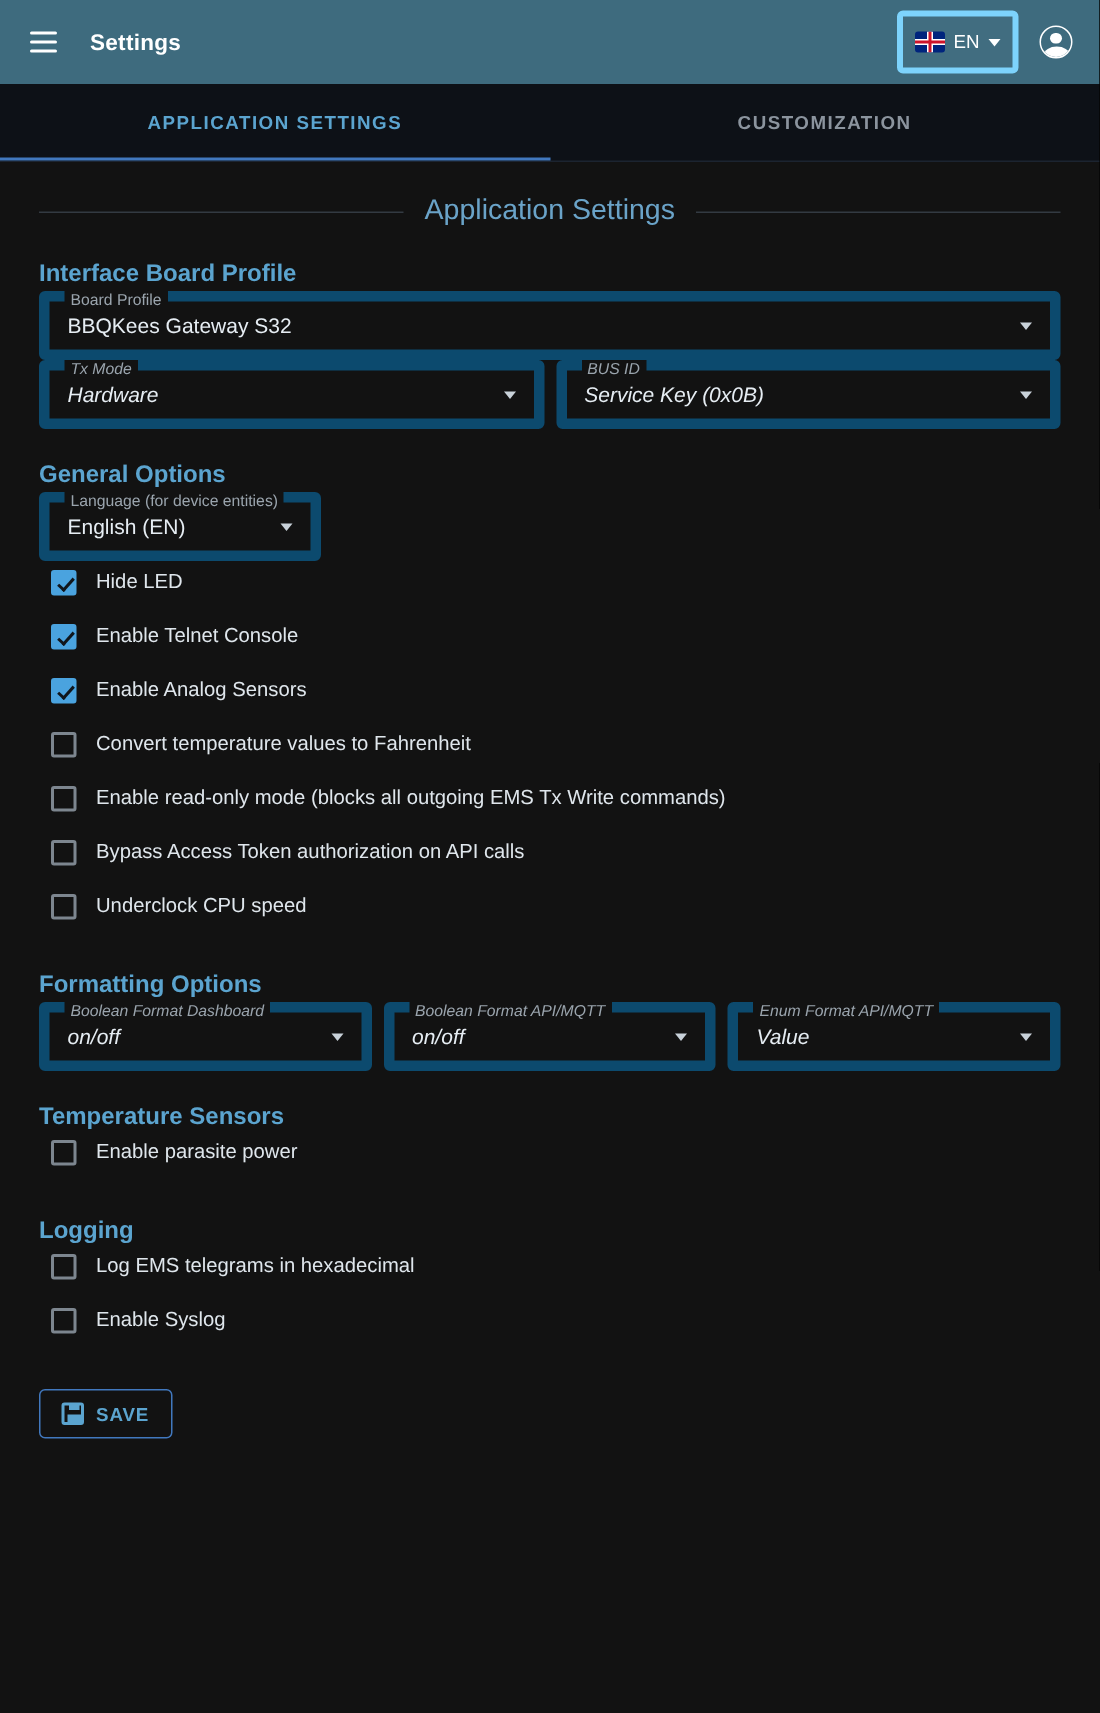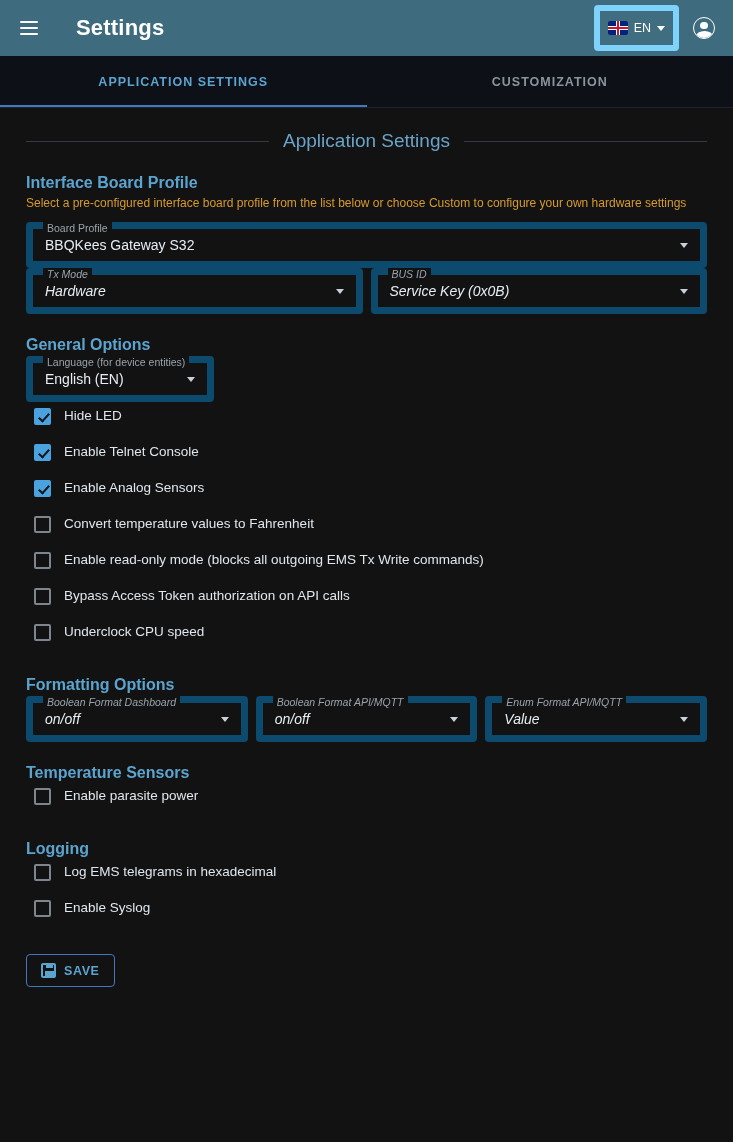--- a/index.html
+++ b/index.html
@@ -24,26 +24,26 @@
     width: 34px; height: 34px;
     display: flex; flex-direction: column;
     justify-content: center; align-items: center;
     gap: 4px;
     cursor: pointer;
   }
   .menu-btn span {
     display: block; width: 18px; height: 2px; background: #fff; border-radius: 1px;
   }
   .app-title {
-    font-size: 22px; font-weight: bold; margin-left: 30px; letter-spacing: .2px;
+    font-size: 15px; font-weight: bold; margin-left: 14px; letter-spacing: .2px;
   }
   .appbar-spacer { flex: 1; }
   .lang-select {
     display: flex; align-items: center; gap: 6px;
-    border: 6px solid #7dd3fc;
+    border: 4px solid #7dd3fc;
     border-radius: 4px;
     padding: 17px 8px;
     height: 30px;
     font-size: 12.5px;
     cursor: pointer;
     background: rgba(255,255,255,0.02);
   }
   .flag {
     width: 20px; height: 14px; border-radius: 2px; overflow: hidden;
     display: inline-block; position: relative; background: #00247d;
@@ -271,21 +271,20 @@
   <div class="page-title-wrap">
     <div class="rule"></div>
     <div class="page-title">Application Settings</div>
     <div class="rule"></div>
   </div>
 
   <div class="content">
 
     
     <div class="section-title">Interface Board Profile</div>
-    <div class="section-sub">Select a pre-configured interface board profile from the list below or choose Custom to configure your own hardware settings</div>
     <div class="field">
       <span class="legend">Board Profile</span>
       <span class="value">BBQKees Gateway S32</span>
       <span class="arrow"></span>
     </div>
 
     
     <div class="row">
       <div class="field">
         <span class="legend">Tx Mode</span>

